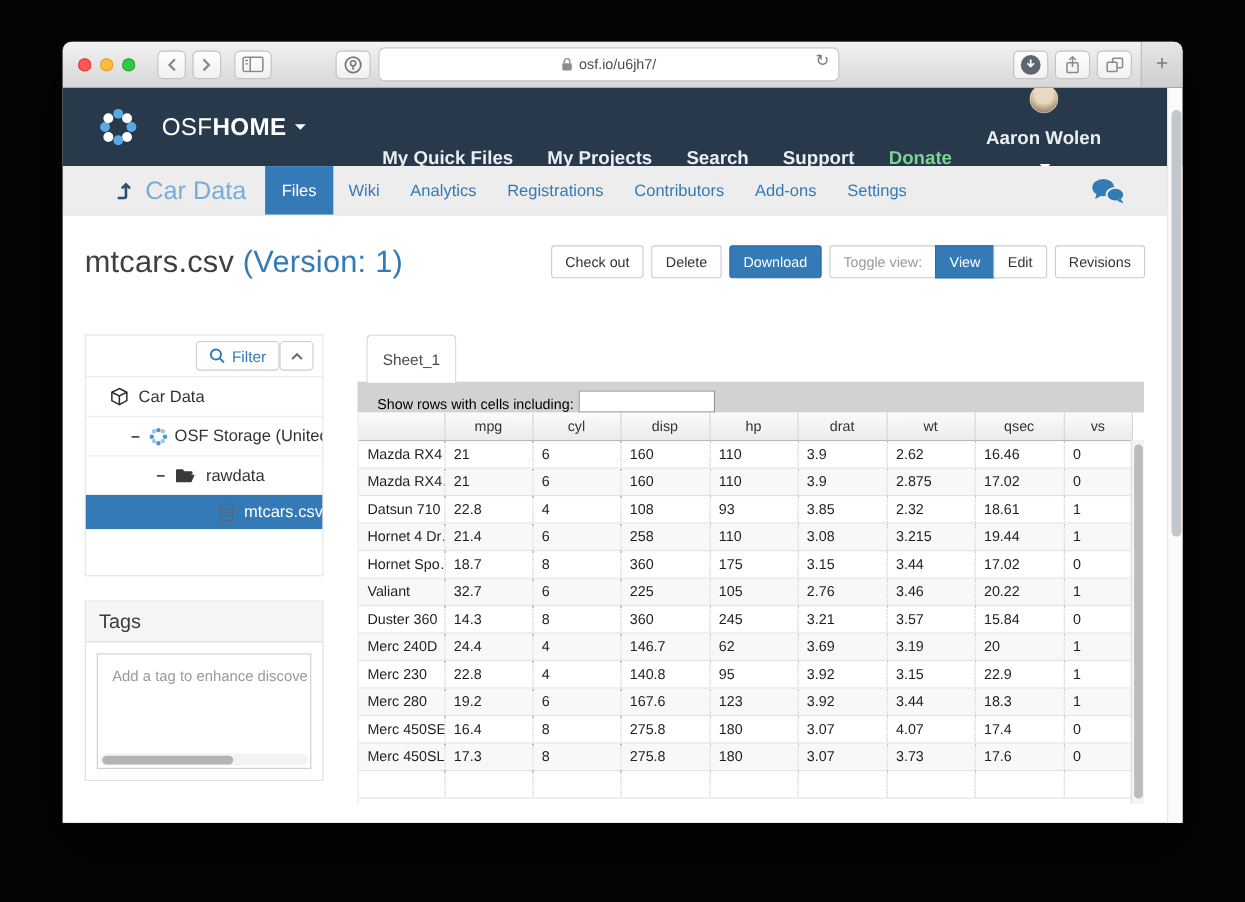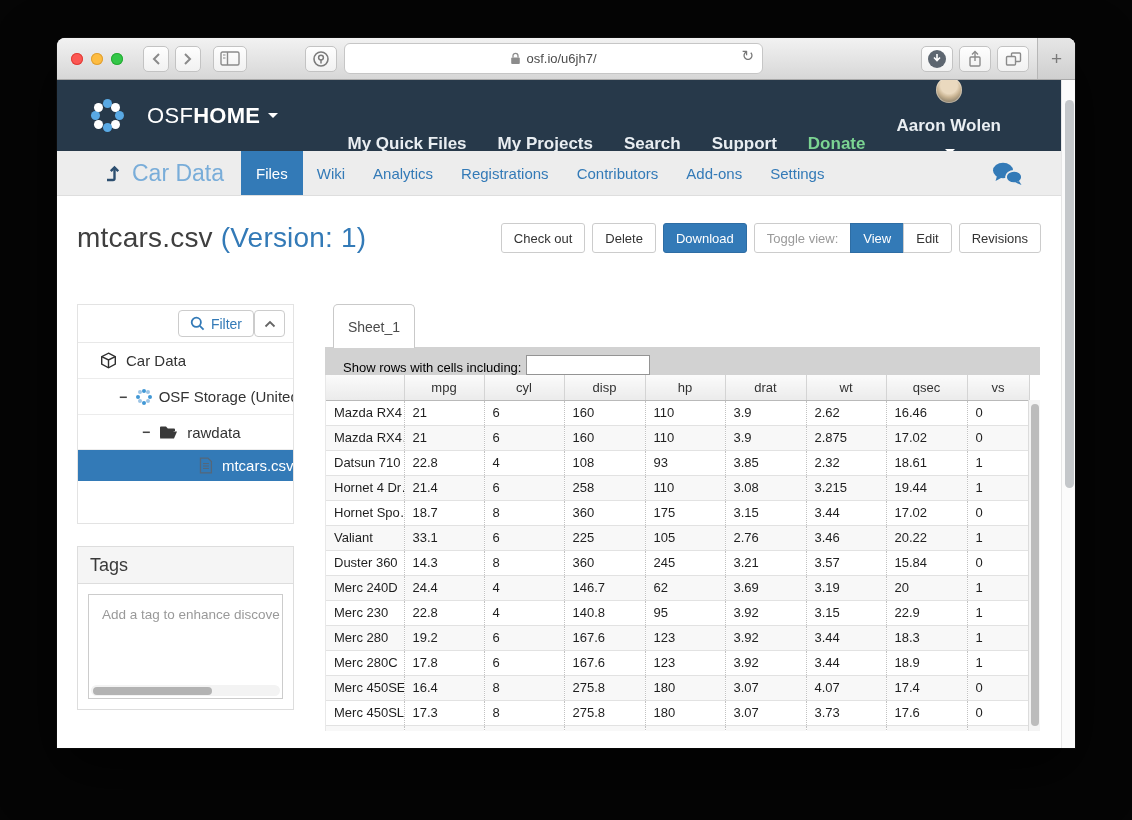--- a/index.html
+++ b/index.html
@@ -434,21 +434,21 @@
                   <td>8</td>
                   <td>360</td>
                   <td>175</td>
                   <td>3.15</td>
                   <td>3.44</td>
                   <td>17.02</td>
                   <td>0</td>
                 </tr>
               <tr>
                   <td>Valiant</td>
-                  <td>33.1</td>
+                  <td>32.7</td>
                   <td>6</td>
                   <td>225</td>
                   <td>105</td>
                   <td>2.76</td>
                   <td>3.46</td>
                   <td>20.22</td>
                   <td>1</td>
                 </tr>
               <tr>
                   <td>Duster 360</td>
@@ -488,31 +488,20 @@
                   <td>19.2</td>
                   <td>6</td>
                   <td>167.6</td>
                   <td>123</td>
                   <td>3.92</td>
                   <td>3.44</td>
                   <td>18.3</td>
                   <td>1</td>
                 </tr>
               <tr>
-                  <td>Merc 280C</td>
-                  <td>17.8</td>
-                  <td>6</td>
-                  <td>167.6</td>
-                  <td>123</td>
-                  <td>3.92</td>
-                  <td>3.44</td>
-                  <td>18.9</td>
-                  <td>1</td>
-                </tr>
-              <tr>
                   <td>Merc 450SE</td>
                   <td>16.4</td>
                   <td>8</td>
                   <td>275.8</td>
                   <td>180</td>
                   <td>3.07</td>
                   <td>4.07</td>
                   <td>17.4</td>
                   <td>0</td>
                 </tr>

